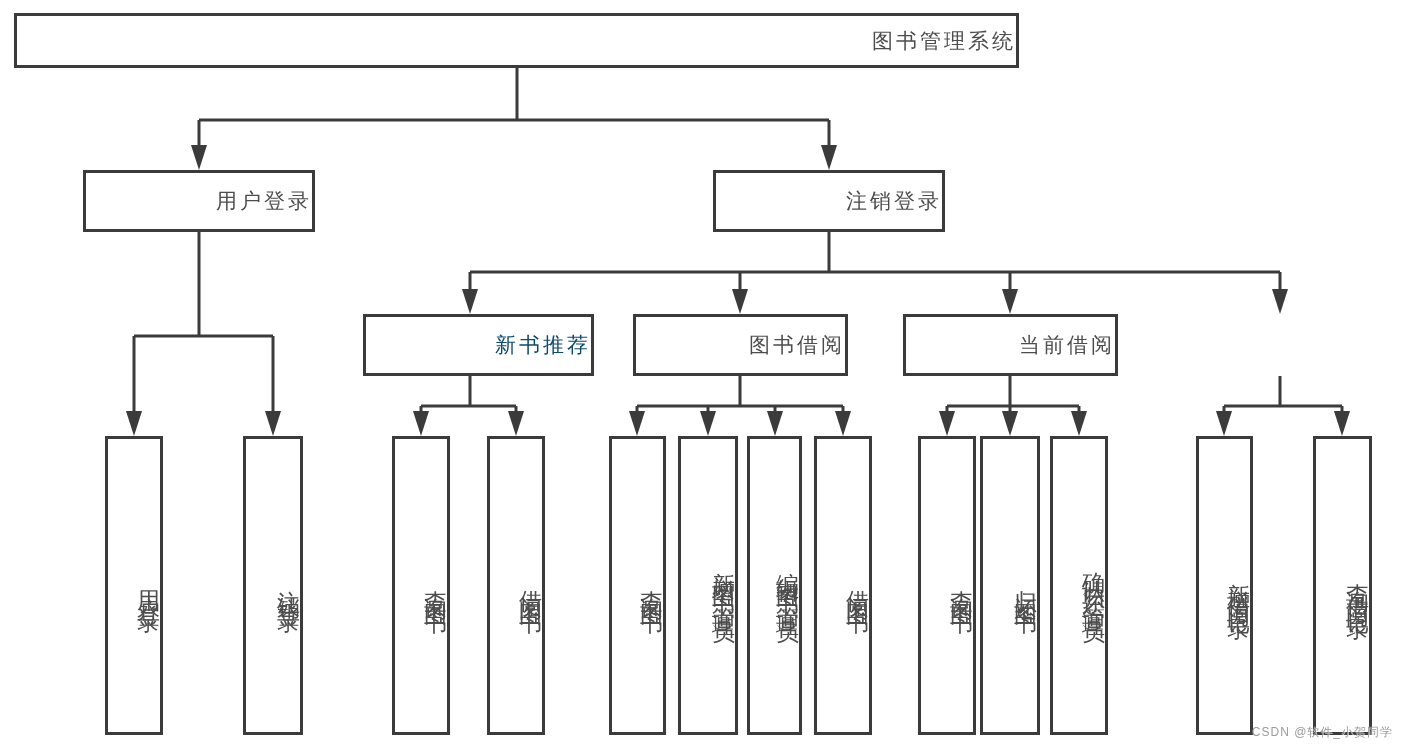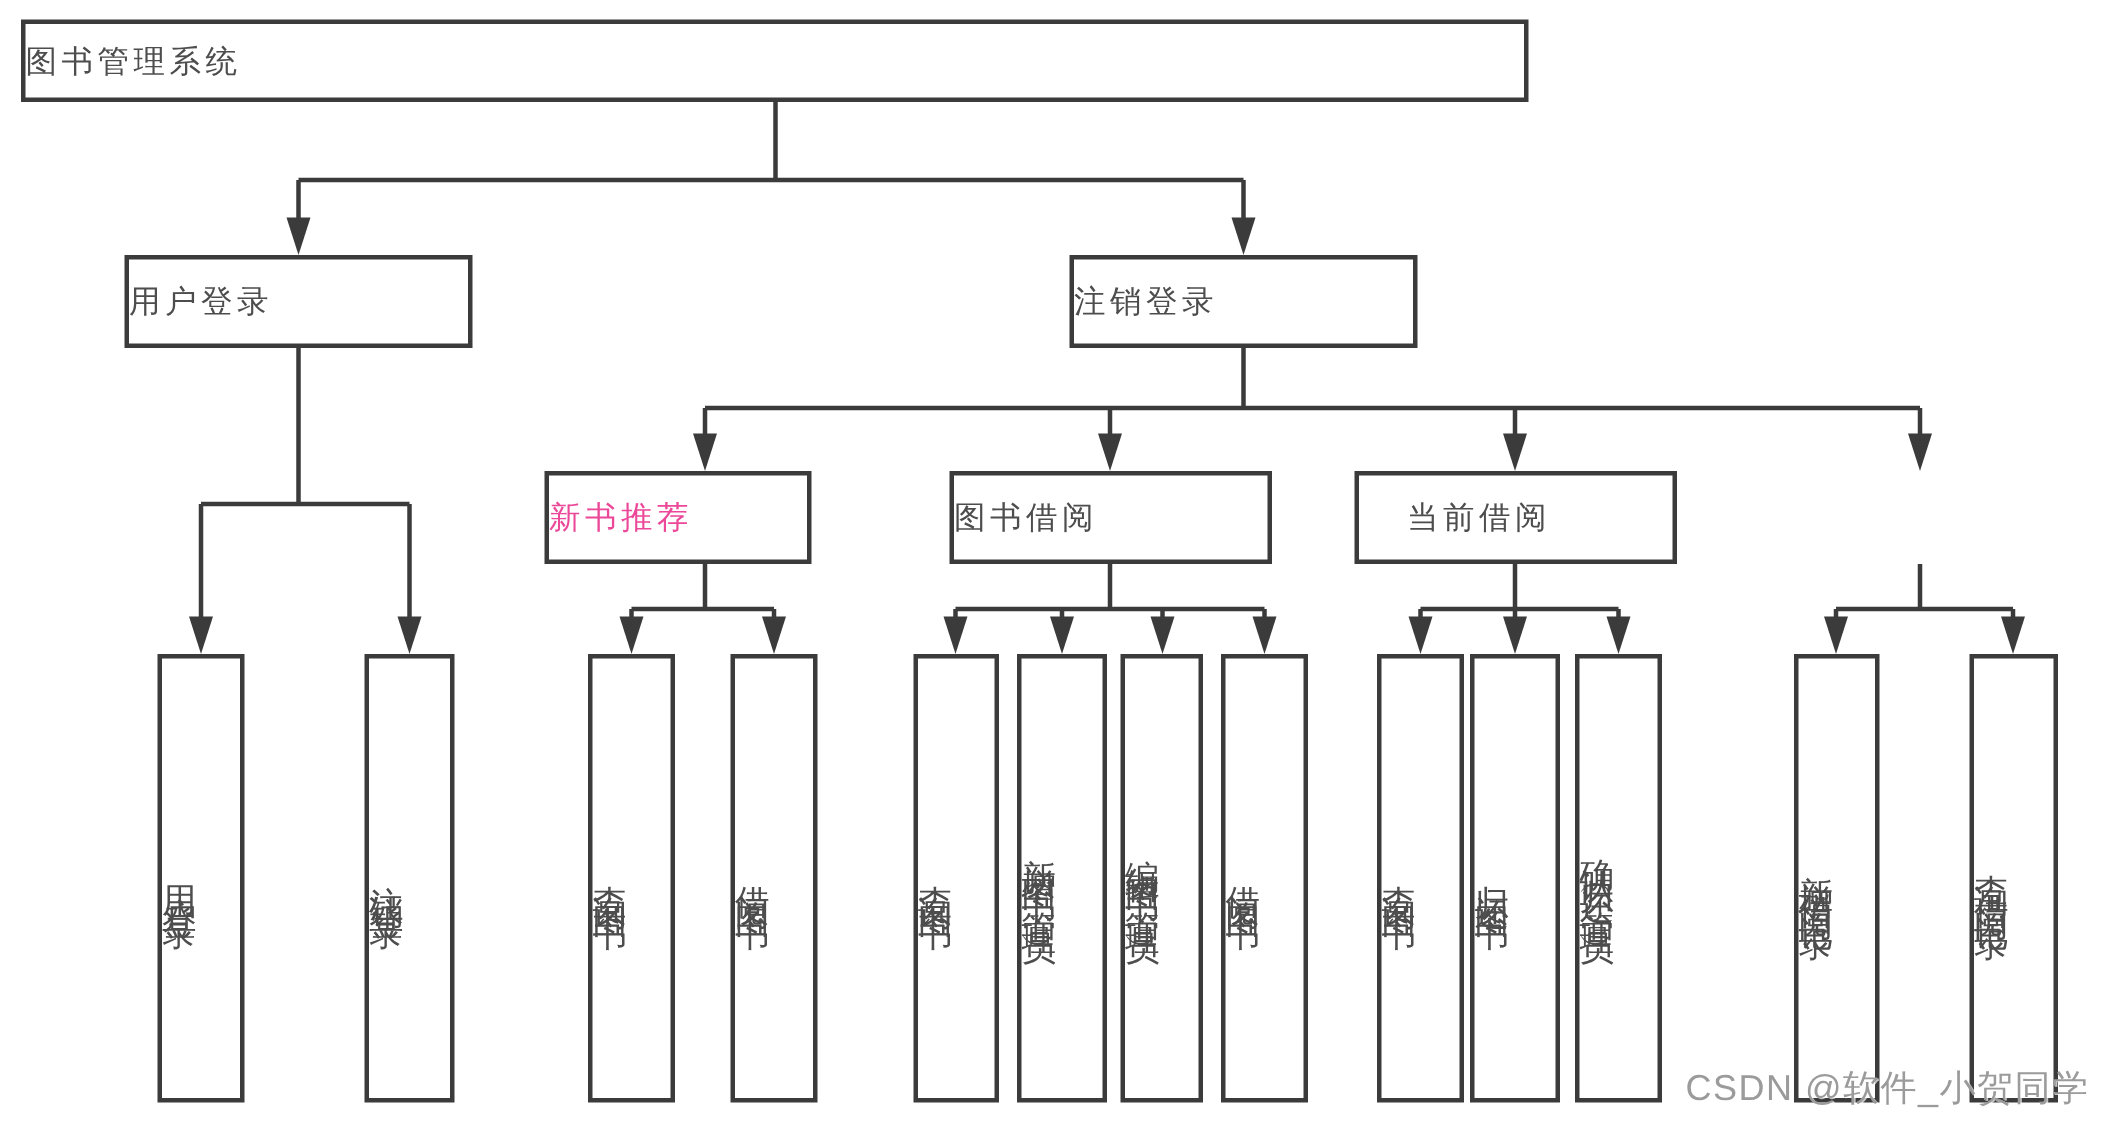--- a/index.html
+++ b/index.html
@@ -14,33 +14,33 @@
   }
   #edges-layer {
     position: absolute; left: 0; top: 0;
     width: 1405px; height: 747px; pointer-events: none;
   }
   .edge-line { fill: none; stroke: #3b3b3b; stroke-width: 3; }
   .edge-arrow { fill: #3b3b3b; stroke: none; }
   .node {
     position: absolute; background: #ffffff;
     border: 3px solid #3b3b3b;
-    display: flex; align-items: center; justify-content: flex-start;
+    display: flex; align-items: center; justify-content: flex-end;
     color: #4d4d4d; z-index: 2;
   }
   .node.horizontal .node-label {
     font-size: 21px; letter-spacing: 3px; white-space: nowrap;
   }
   .node.vertical .node-label {
     writing-mode: vertical-rl; text-orientation: mixed;
     font-size: 23px; letter-spacing: 7px; line-height: 1;
   }
   #watermark {
     position: absolute; right: 12px; bottom: 6px;
-    font-size: 24px; color: #9b9b9b; letter-spacing: 1px;
+    font-size: 12px; color: #9b9b9b; letter-spacing: 1px;
     z-index: 5; white-space: nowrap;
     text-shadow: 1px 1px 0 rgba(255,255,255,0.7);
     text-align: right;
   }
 </style>
 </head>
 <body>
 
 <div id="diagram" style="background: rgb(255, 255, 255);">
   <svg id="edges-layer" viewBox="0 0 1405 747" xmlns="http://www.w3.org/2000/svg">
@@ -74,21 +74,21 @@
   <div id="watermark" style="color: rgb(155, 155, 155);">CSDN @软件_小贺同学</div>
 <div class="node horizontal" style="left: 14px; top: 13px; width: 1005px; height: 55px; border-color: rgb(59, 59, 59); color: rgb(77, 77, 77);">
       <span class="node-label">图书管理系统</span>
     </div>
     <div class="node horizontal" style="left: 83px; top: 170px; width: 232px; height: 62px; border-color: rgb(59, 59, 59); color: rgb(77, 77, 77);">
       <span class="node-label">用户登录</span>
     </div>
     <div class="node horizontal" style="left: 713px; top: 170px; width: 232px; height: 62px; border-color: rgb(59, 59, 59); color: rgb(77, 77, 77);">
       <span class="node-label">注销登录</span>
     </div>
-    <div class="node horizontal" style="left: 363px; top: 314px; width: 178px; height: 62px; border-color: rgb(59, 59, 59); color: #ec4899; font-family: Liberation Mono, monospace;">
+    <div class="node horizontal" style="left: 363px; top: 314px; width: 231px; height: 62px; border-color: rgb(59, 59, 59); color: #0c4a6e; font-family: Liberation Mono, monospace;">
       <span class="node-label">新书推荐</span>
     </div>
     <div class="node horizontal" style="left: 633px; top: 314px; width: 215px; height: 62px; border-color: rgb(59, 59, 59); color: rgb(77, 77, 77);">
       <span class="node-label">图书借阅</span>
     </div>
     <div class="node horizontal" style="left: 903px; top: 314px; width: 215px; height: 62px; border-color: rgb(59, 59, 59); color: rgb(77, 77, 77); padding-left: 32px;">
       <span class="node-label">当前借阅</span>
     </div>
     <div class="node vertical" style="left: 105px; top: 436px; width: 58px; height: 299px; border-color: rgb(59, 59, 59); color: rgb(77, 77, 77);">
       <span class="node-label">用户登录</span>

